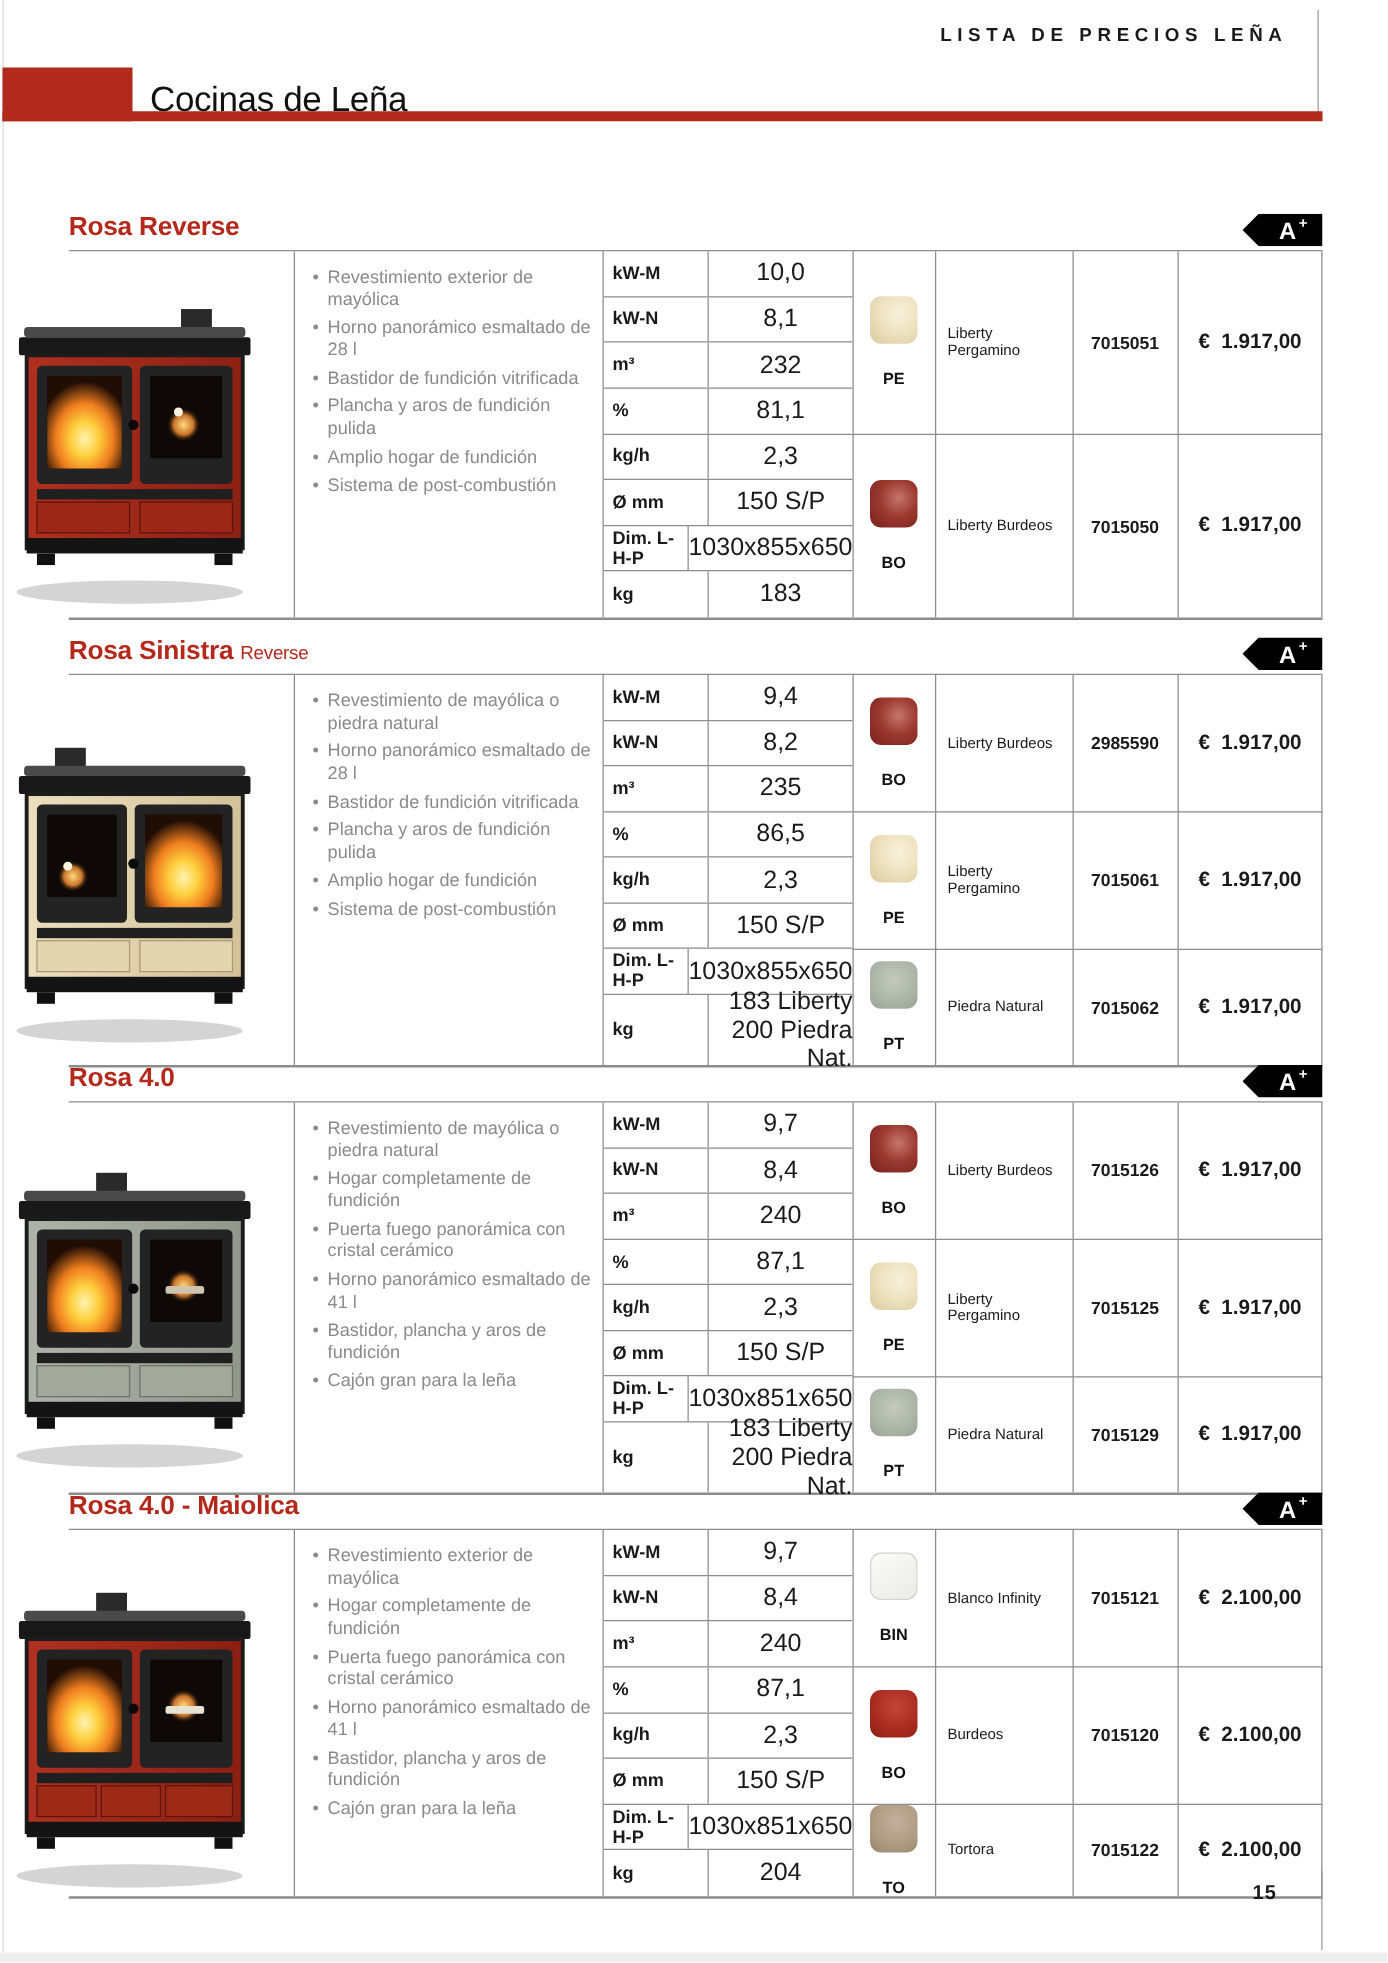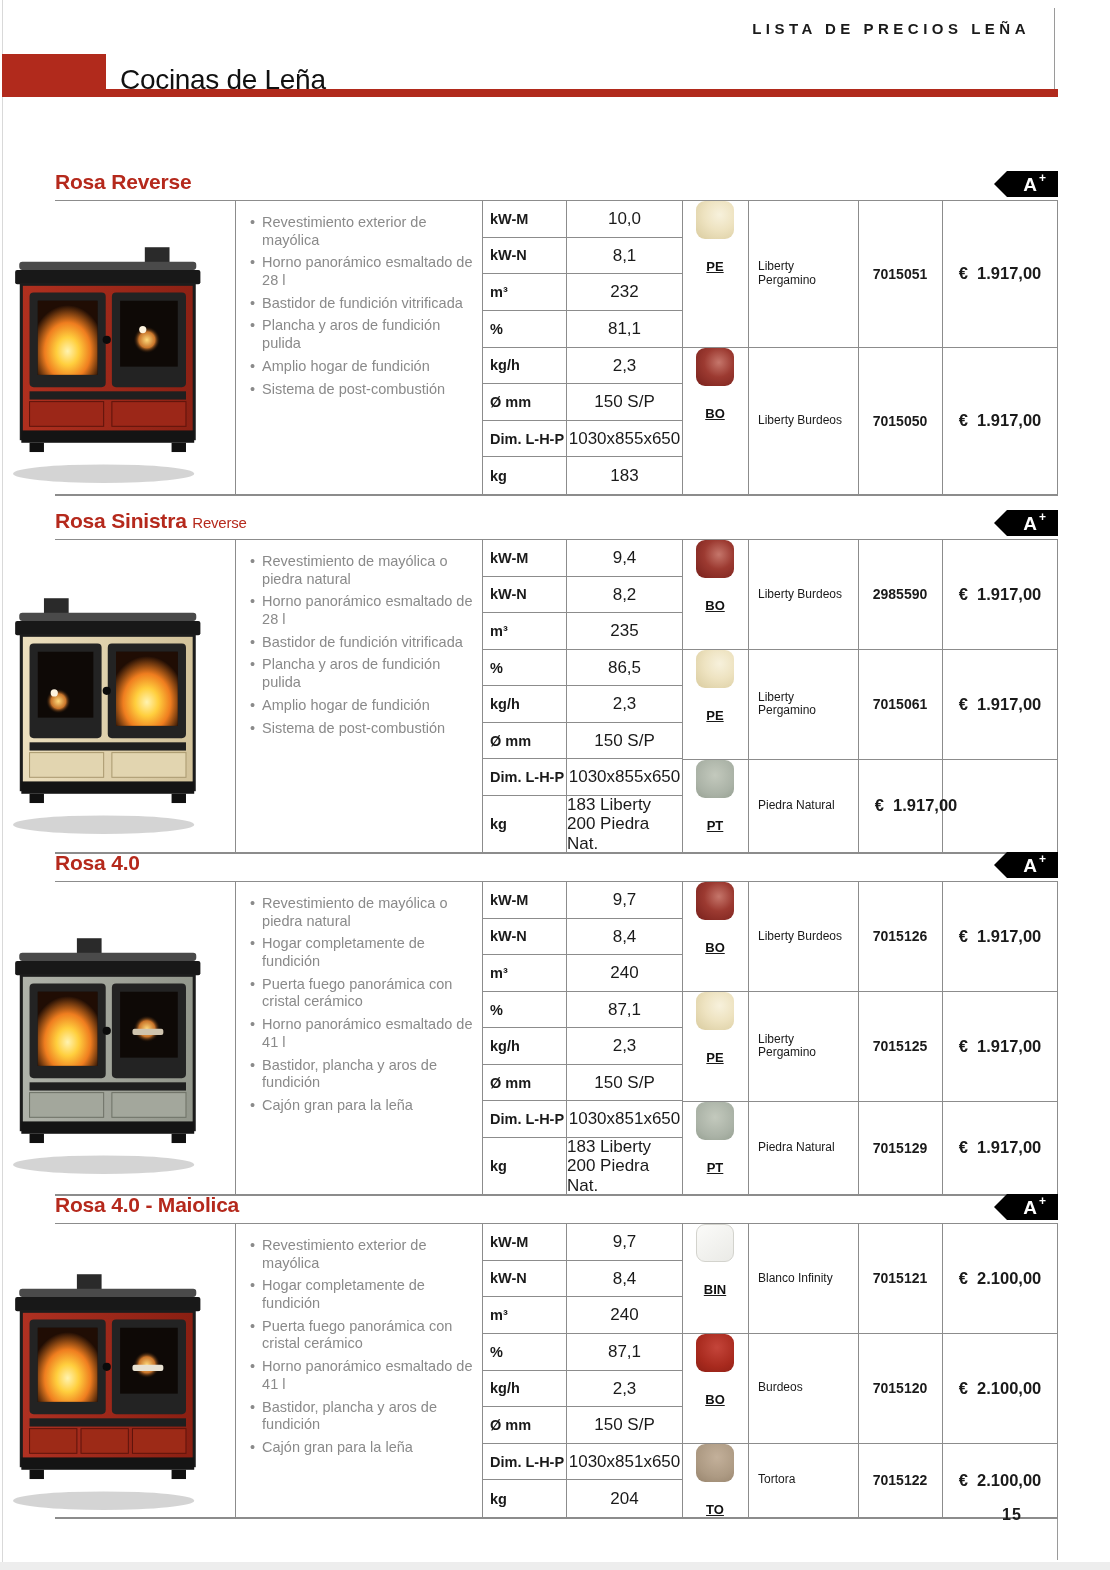--- a/index.html
+++ b/index.html
@@ -39,26 +39,26 @@
   .cell-features { position:absolute; left:181px; top:0; bottom:0; width:246px; padding:13px 6px 0 14px; }
   .feat { display:flex; gap:7px; margin-bottom:5px; color:#8a8a8a; font-size:14.5px; line-height:1.22; }
   .feat .dot { flex:0 0 auto; }
   .feat .txt { flex:1 1 auto; }
 
   .cell-specs { position:absolute; left:428px; top:0; bottom:0; width:199px; display:flex; flex-direction:column; }
   .spec-row { display:flex; height:37px; border-bottom:1px solid #8c8c8c; }
   .spec-row:last-child { border-bottom:none; }
   .spec-row.tall { height:56px; }
   .spec-label { width:84px; border-right:1px solid #8c8c8c; font-weight:bold; font-size:14.5px; display:flex; align-items:center; padding-left:7px; }
-  .spec-value { flex:1; display:flex; align-items:center; justify-content:center; font-size:17px; text-align:left; white-space:pre-line; line-height:1.15; }
+  .spec-value { flex:1; display:flex; align-items:center; justify-content:center; font-size:20px; text-align:right; white-space:pre-line; line-height:1.15; }
 
   .cell-variants { position:absolute; left:627px; top:0; bottom:0; width:376px; display:flex; flex-direction:column; }
   .variant-row { display:flex; border-bottom:1px solid #8c8c8c; }
   .variant-row:last-child { border-bottom:none; }
-  .v-color { width:66px; display:flex; flex-direction:column; align-items:center; justify-content:flex-start; gap:20px;text-decoration:underline; }
+  .v-color { width:66px; display:flex; flex-direction:column; align-items:center; justify-content:center; gap:20px; }
   .swatch { width:38px; height:38px; border-radius:9px; }
   .sw-label { font-weight:bold; font-size:13px; color:#111; }
   .v-desc { width:110px; padding:0 4px 0 10px; display:flex; align-items:center; font-size:12px; line-height:1.15; }
   .v-code { width:84px; display:flex; align-items:center; justify-content:center; font-weight:bold; font-size:14px; }
   .v-price { width:116px; display:flex; align-items:center; justify-content:center; font-weight:bold; font-size:16.5px; white-space:pre; }
 
   .sw-pe    { background: radial-gradient(circle at 62% 36%, #f7f1dc 0%, #eee3c1 45%, #d9cb9e 100%); }
   .sw-bolib { background: radial-gradient(circle at 60% 38%, #c5766b 0%, #9c3a31 45%, #77201b 100%); }
   .sw-pt    { background: radial-gradient(circle at 50% 40%, #c3c9bd 0%, #aab2a6 65%, #96a092 100%); }
   .sw-bin   { background: linear-gradient(145deg, #fbfbf9 0%, #eaeae6 100%); border:1px solid #d3d3cd; }
@@ -369,20 +369,21 @@
           <div class="v-desc">Liberty Pergamino</div>
           <div class="v-code">7015061</div>
           <div class="v-price">€  1.917,00</div>
         </div>
         <div class="variant-row" style="height:93px">
           <div class="v-color">
               <div class="swatch sw-pt"></div>
               <div class="sw-label">PT</div>
             </div>
           <div class="v-desc">Piedra Natural</div>
+          <div class="v-code">7015062</div>
           <div class="v-price">€  1.917,00</div>
         </div>
       </div>
     </div>
   </section>
 
   <section class="product" style="top:819px">
     <div class="section-head">
       <h2 class="section-title"><span>Rosa 4.0</span> <span class="section-subtitle"></span></h2>
       <svg class="energy-badge" viewBox="0 0 64 26">

